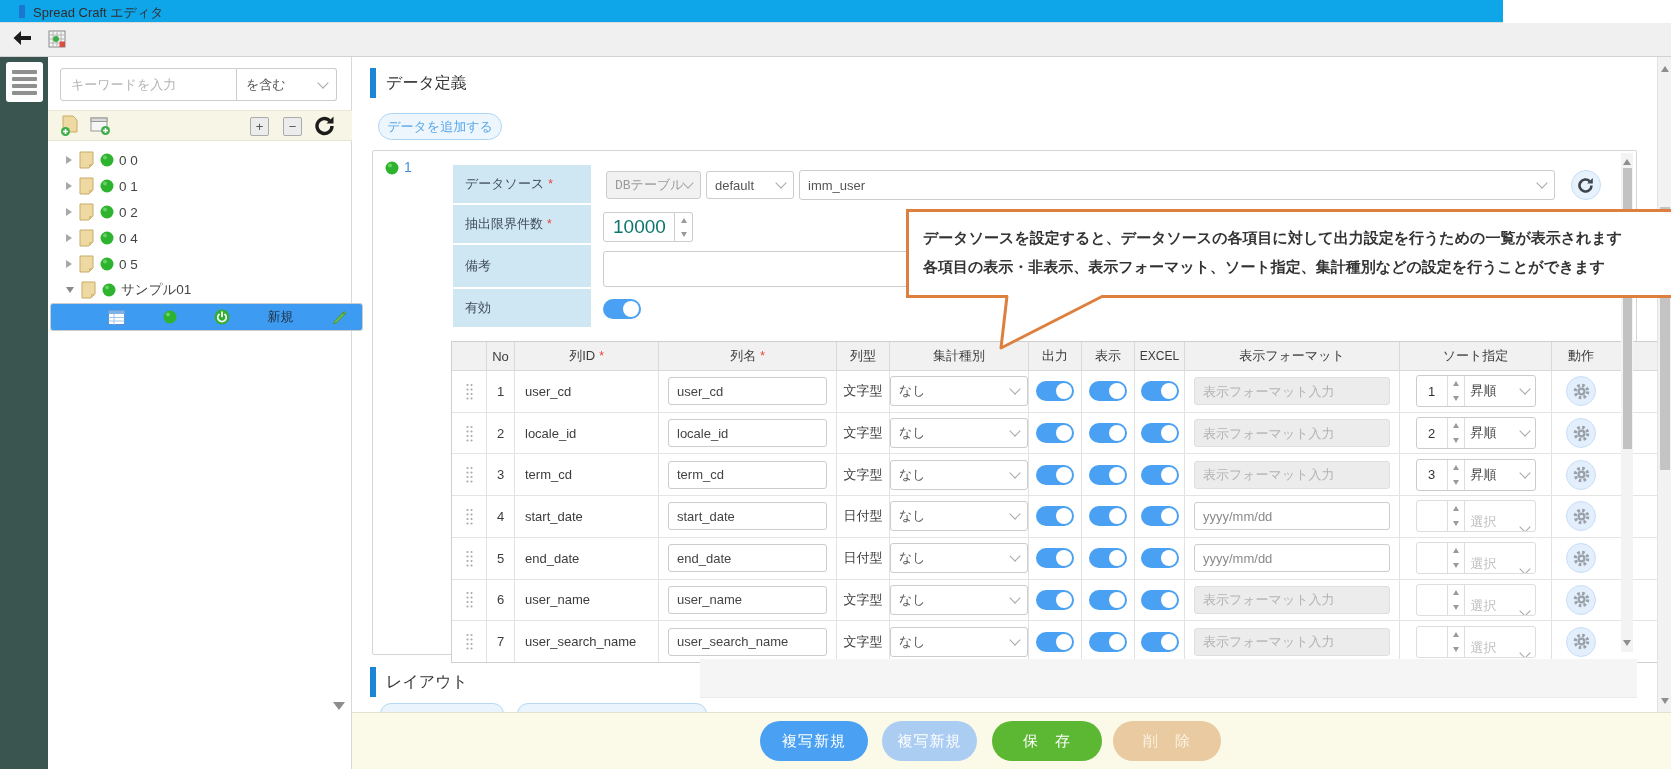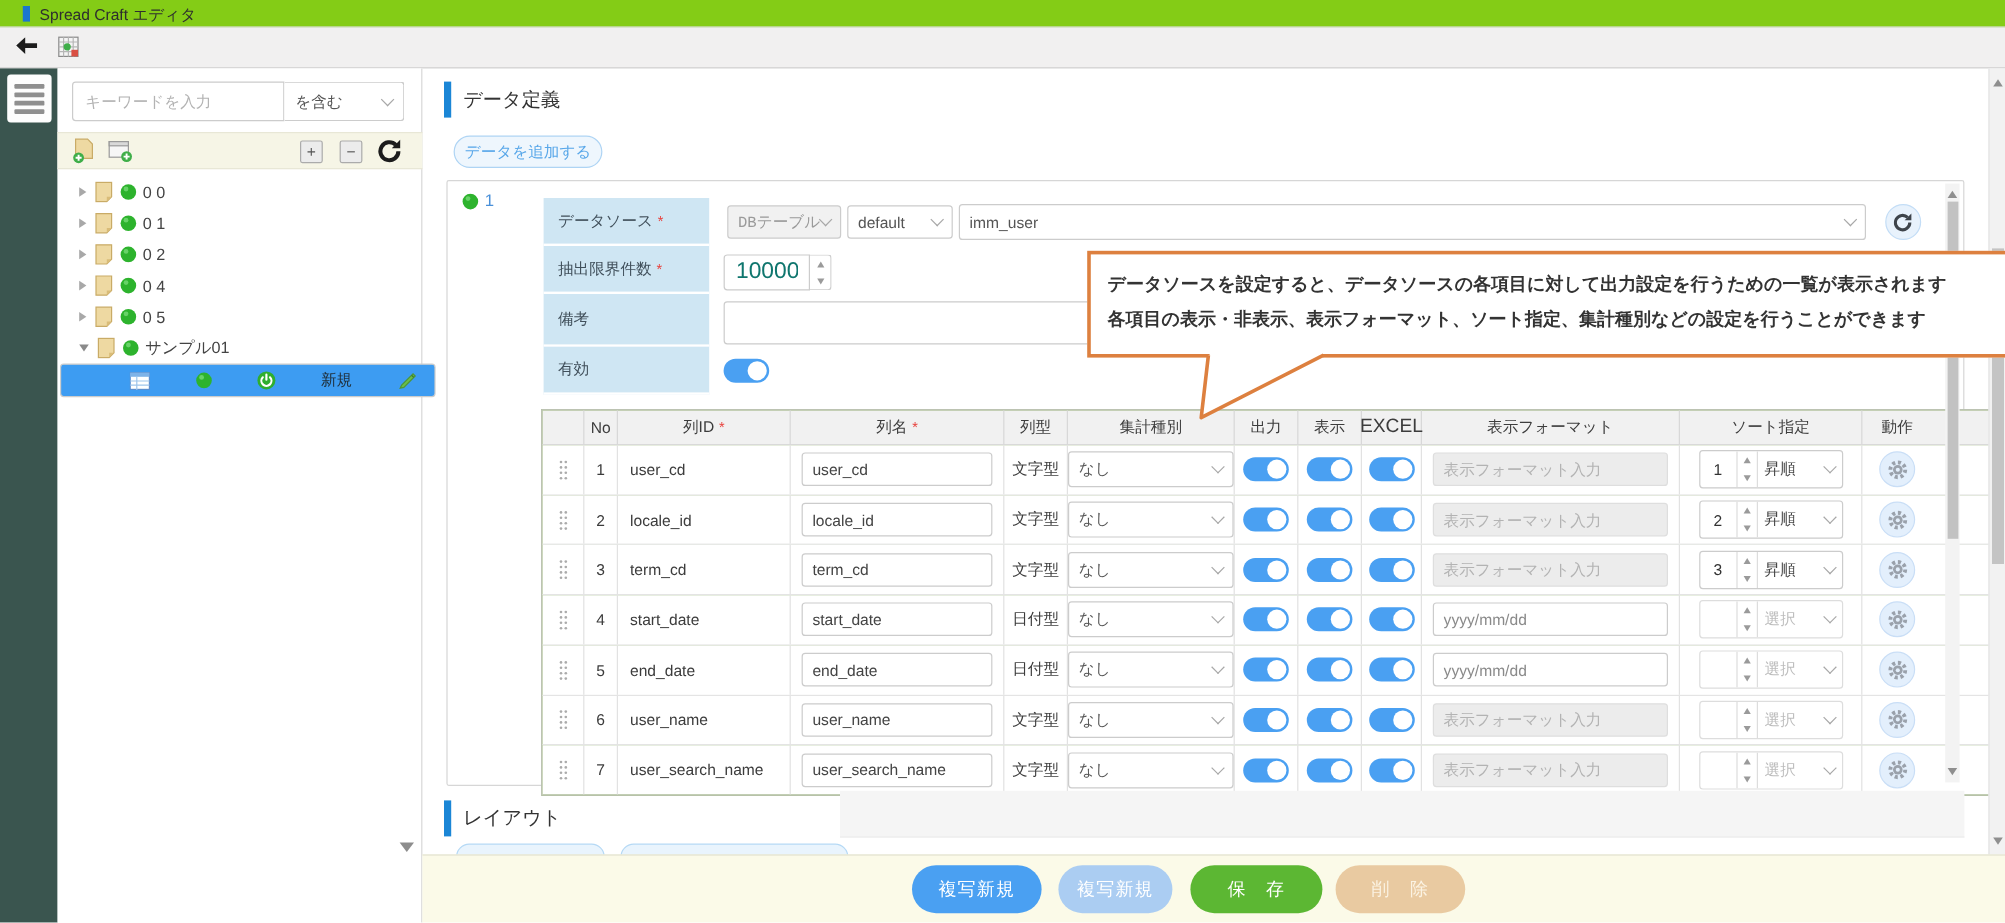--- a/index.html
+++ b/index.html
@@ -1,21 +1,21 @@
 <!DOCTYPE html>
 <html><head>
 <meta charset="utf-8">
 <style>
   html,body{margin:0;padding:0;background:#fff;}
   .stage{position:relative;width:1671px;height:769px;overflow:hidden;background:#fff;
          font-family:"Liberation Sans","DejaVu Sans",sans-serif;color:#333;}
   .abs{position:absolute;box-sizing:border-box;}
 
   
-  .titlebar{left:0;top:0;width:1671px;height:23px;background:#84cc16;border-bottom:1px solid #dddcdc;}
+  .titlebar{left:0;top:0;width:1503px;height:23px;background:#0ea5e9;border-bottom:1px solid #dddcdc;}
   .title-accent{left:19px;top:5px;width:6px;height:13px;background:#1b76cf;}
   .app-title{left:33px;top:4px;font-size:13px;color:#2e2e2e;}
   .toolbar{left:0;top:23px;width:1671px;height:34px;background:#f1f0f0;border-bottom:1px solid #d2d2d2;}
   .back-btn{left:10px;top:28px;width:24px;height:24px;display:flex;align-items:center;justify-content:center;cursor:pointer;}
   .sheet-btn{left:47px;top:31px;width:20px;height:20px;display:flex;align-items:center;justify-content:center;}
 
   
   .strip{left:0;top:57px;width:48px;height:712px;background:#3a554f;}
   .menu-btn{left:6px;top:62px;width:37px;height:40px;background:#fdfdfd;border-radius:3px;
             display:flex;flex-direction:column;justify-content:center;gap:3px;padding:0 6px;cursor:pointer;}
@@ -77,35 +77,35 @@
 
   
   .dtable{left:78px;top:190px;width:1275px;border:1px solid #cfcfcf;background:#4d7c0f;}
   .thead{display:flex;background:#f1f1f1;height:28px;font-size:13px;color:#333;border-bottom:1px solid #d9d9d9;}
   .trow{display:flex;height:40.71px;border-bottom:1px solid #e4e4e4;background:#fff;}
   .trow:last-child{border-bottom:none;}
   .tc{border-right:1px solid #e2e2e2;display:flex;align-items:center;justify-content:center;box-sizing:border-box;font-size:13px;color:#3c3c3c;}
   .thead .tc{border-right:1px solid #d8d8d8;}
   .c-drag{width:35px}.c-no{width:28px}.c-id{width:144px;justify-content:flex-start;padding-left:10px}
   .c-name{width:178px}.c-type{width:53px}.c-agg{width:139px}.c-out{width:53px}.c-disp{width:53px}
-  .c-excel{width:50px;font-size:16px}.c-fmt{width:215px}.c-sort{width:152px}.c-act{width:58px;border-right:none!important}
+  .c-excel{width:50px;font-size:12px}.c-fmt{width:215px}.c-sort{width:152px}.c-act{width:58px;border-right:none!important}
   .thead .c-id{justify-content:center;padding-left:0;}
   .tin{height:28px;border:1px solid #ccc;border-radius:3px;font-size:13px;color:#444;padding:0 8px;
        width:calc(100% - 18px);box-sizing:border-box;outline:none;font-family:inherit;background:#fff;}
   .tin::placeholder{color:#b3b3b3;}
   .tin.dis{background:#ececec;border-color:#dedede;}
   .tin.datefmt{color:#8a8a8a;}
   .fsel{width:calc(100% - 16px);height:28px;}
   .sg{display:flex;height:30px;border:1px solid #ccc;border-radius:3px;background:#fff;width:118px;overflow:hidden;}
   .sg-num{width:30px;display:flex;align-items:center;justify-content:center;font-size:13px;color:#333;}
   .sg-spin{width:16px;border-left:1px solid #ddd;border-right:1px solid #ddd;display:flex;flex-direction:column;}
   .sg-spin i{flex:1;display:flex;align-items:center;justify-content:center;}
   .sg-sel{flex:1;display:flex;align-items:center;justify-content:space-between;padding:0 6px;font-size:13px;color:#444;}
   .sg.sdis{border-color:#ddd;}
-  .sg.sdis .sg-sel{color:#bdbdbd;}
+  .sg.sdis .sg-sel{color:#bdbdbd;align-items:flex-end;}
   .gearbtn{width:30px;height:30px;border-radius:50%;background:#e3effc;border:1px solid #c9def6;
            display:flex;align-items:center;justify-content:center;cursor:pointer;padding:0;}
 
   
   .in-sb{left:1248px;top:2px;width:12px;height:499px;background:#f3f3f3;}
   .in-thumb{position:absolute;left:1.5px;top:15px;width:9px;height:281px;background:#c2c2c2;cursor:pointer;}
   .tri-u{width:0;height:0;border-left:4px solid transparent;border-right:4px solid transparent;border-bottom:6px solid #8f8f8f;cursor:pointer;}
   .tri-d{width:0;height:0;border-left:4px solid transparent;border-right:4px solid transparent;border-top:6px solid #8f8f8f;cursor:pointer;}
 
   

